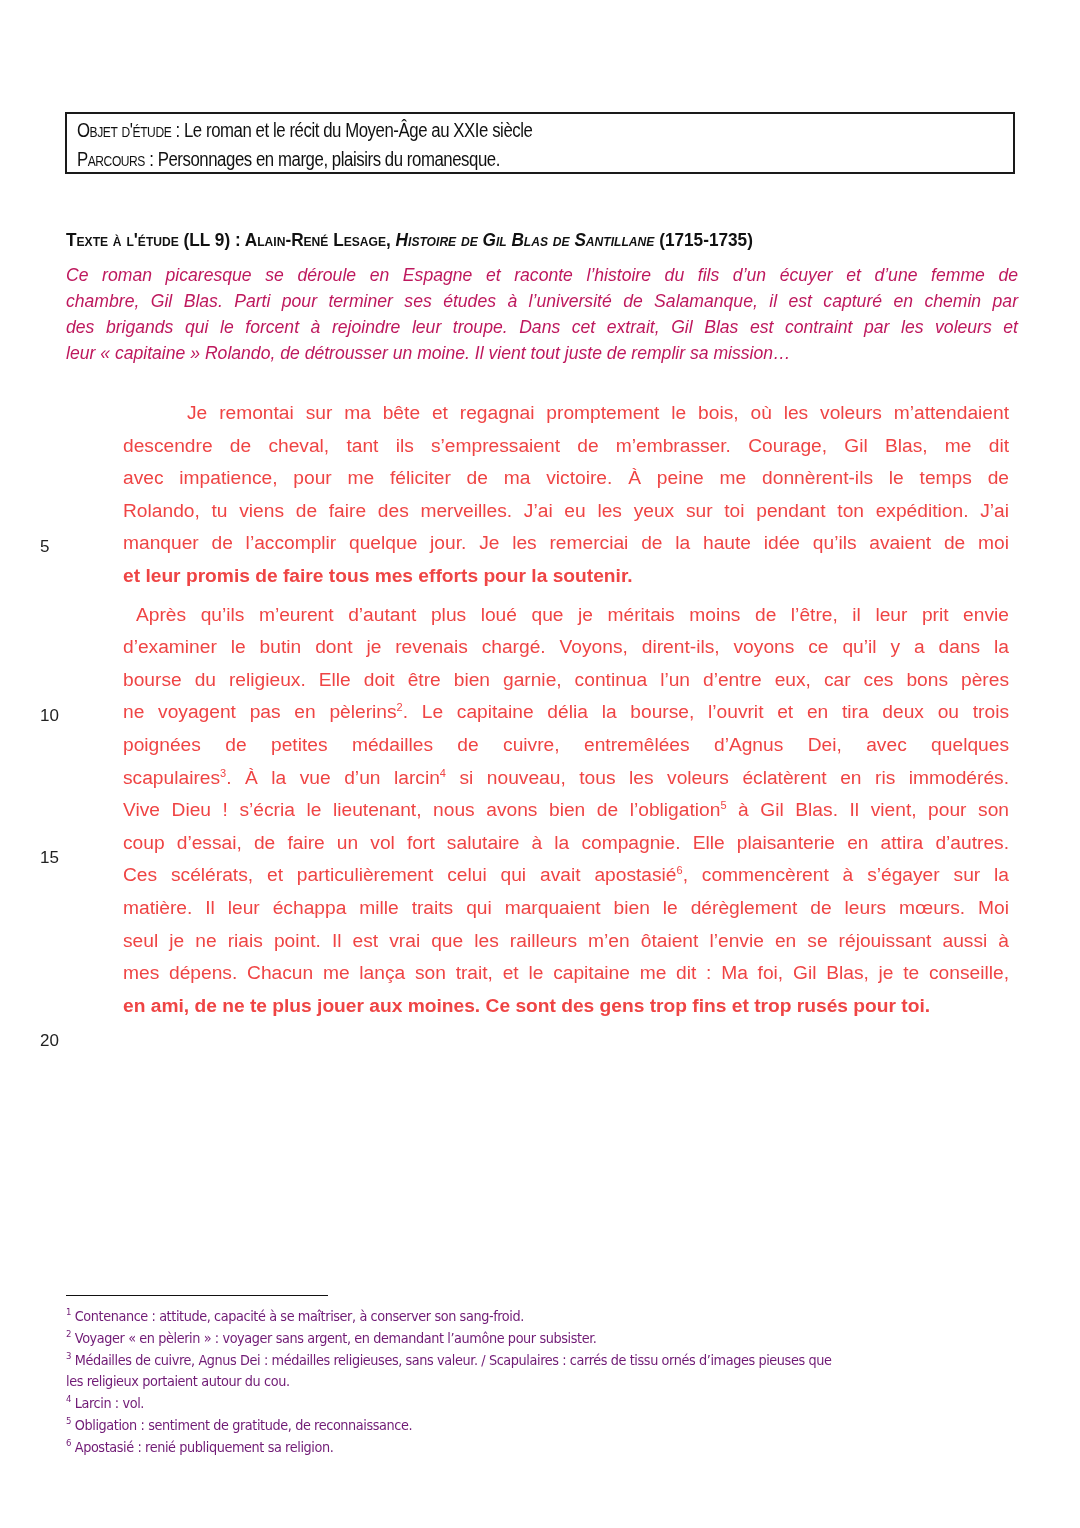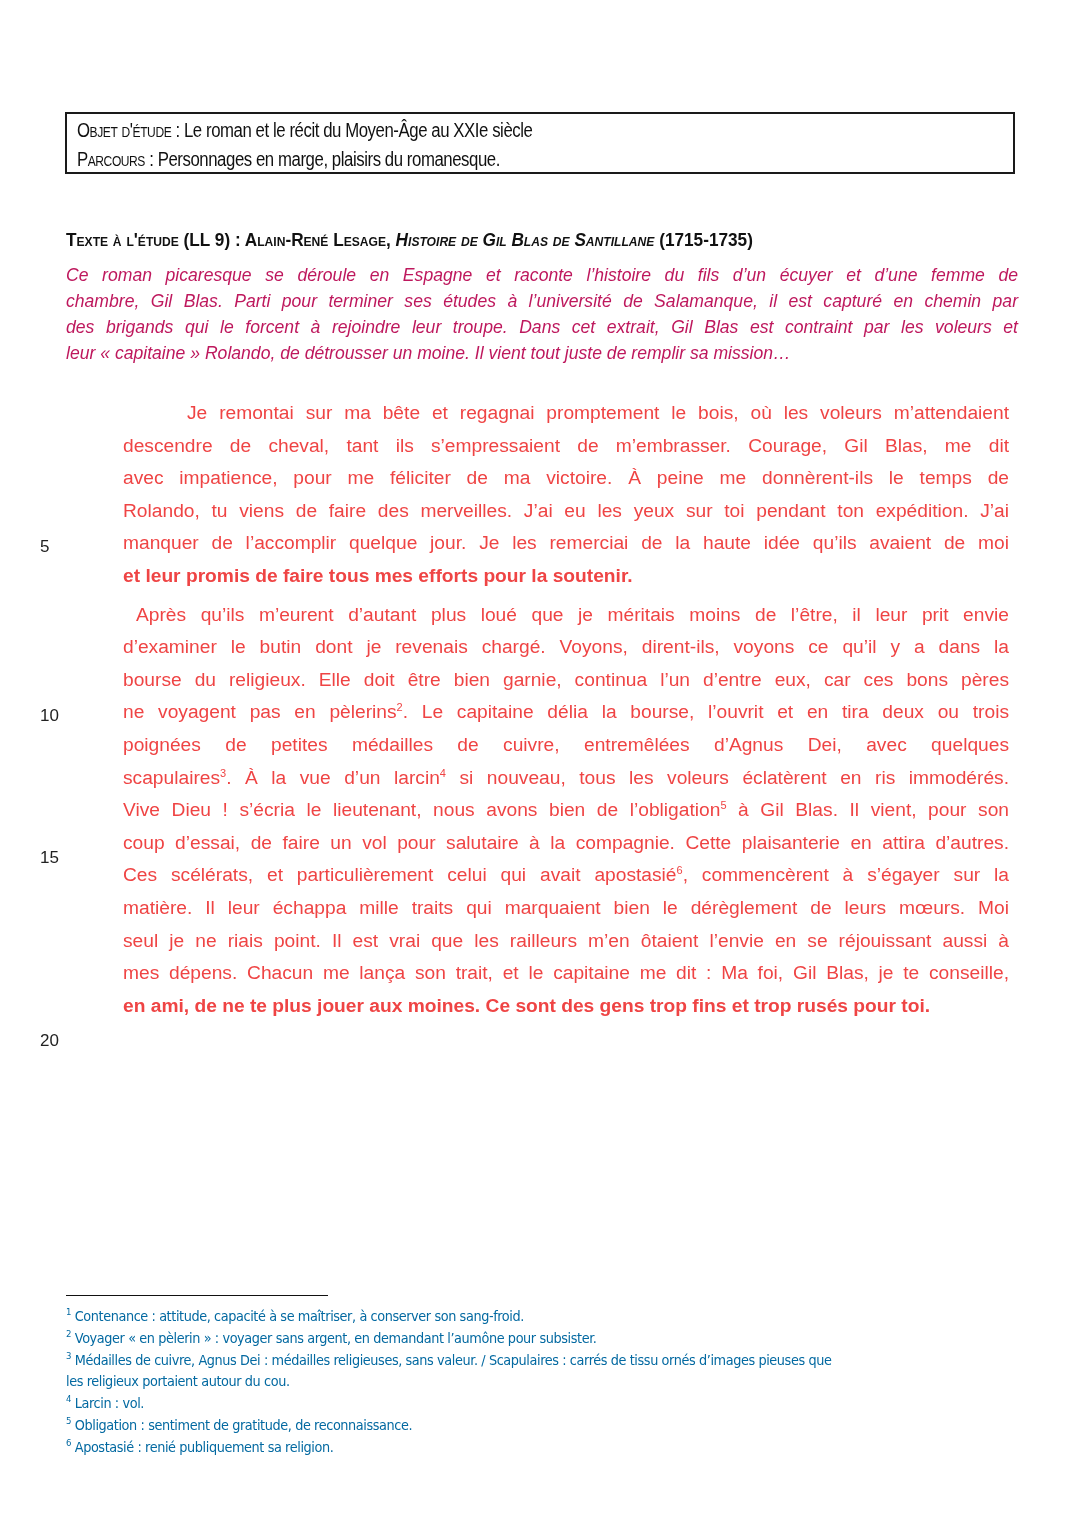--- a/index.html
+++ b/index.html
@@ -138,21 +138,21 @@
       height: 0;
       border-top: 1.5px solid #111111;
     }
     .footnotes {
       position: absolute;
       left: 66px;
       top: 1306px;
       width: 960px;
       font-size: 14.3px;
       line-height: 21.8px;
-      color: #0369a1;
+      color: #701a75;
       font-family: "DejaVu Sans", "Liberation Sans", sans-serif;
       letter-spacing: -0.45px;
     }
     .footnotes .fn {
       display: block;
       white-space: nowrap;
       transform: scaleX(0.9);
       transform-origin: left center;
     }
     .footnotes .fn sup {
@@ -201,21 +201,21 @@
     </div>
     <div class="para-gap"></div>
     <div>
       <span class="ln indent2">Après qu’ils m’eurent d’autant plus loué que je méritais moins de l’être, il leur prit envie</span>
       <span class="ln">d’examiner le butin dont je revenais chargé. Voyons, dirent-ils, voyons ce qu’il y a dans la</span>
       <span class="ln">bourse du religieux. Elle doit être bien garnie, continua l’un d’entre eux, car ces bons pères</span>
       <span class="ln"><span>ne voyagent pas en pèlerins</span><sup>2</sup><span>. Le capitaine délia la bourse, l’ouvrit et en tira deux ou trois</span></span>
       <span class="ln">poignées de petites médailles de cuivre, entremêlées d’Agnus Dei, avec quelques</span>
       <span class="ln"><span>scapulaires</span><sup>3</sup><span>. À la vue d’un larcin</span><sup>4</sup><span> si nouveau, tous les voleurs éclatèrent en ris immodérés.</span></span>
       <span class="ln"><span>Vive Dieu ! s’écria le lieutenant, nous avons bien de l’obligation</span><sup>5</sup><span> à Gil Blas. Il vient, pour son</span></span>
-      <span class="ln">coup d’essai, de faire un vol pour salutaire à la compagnie. Cette plaisanterie en attira d’autres.</span>
+      <span class="ln">coup d’essai, de faire un vol fort salutaire à la compagnie. Elle plaisanterie en attira d’autres.</span>
       <span class="ln"><span>Ces scélérats, et particulièrement celui qui avait apostasié</span><sup>6</sup><span>, commencèrent à s’égayer sur la</span></span>
       <span class="ln">matière. Il leur échappa mille traits qui marquaient bien le dérèglement de leurs mœurs. Moi</span>
       <span class="ln">seul je ne riais point. Il est vrai que les railleurs m’en ôtaient l’envie en se réjouissant aussi à</span>
       <span class="ln">mes dépens. Chacun me lança son trait, et le capitaine me dit : Ma foi, Gil Blas, je te conseille,</span>
       <span class="ln last">en ami, de ne te plus jouer aux moines. Ce sont des gens trop fins et trop rusés pour toi.</span>
     </div>
   </div>
 
   <div class="footnote-rule"></div>
   <div class="footnotes">

